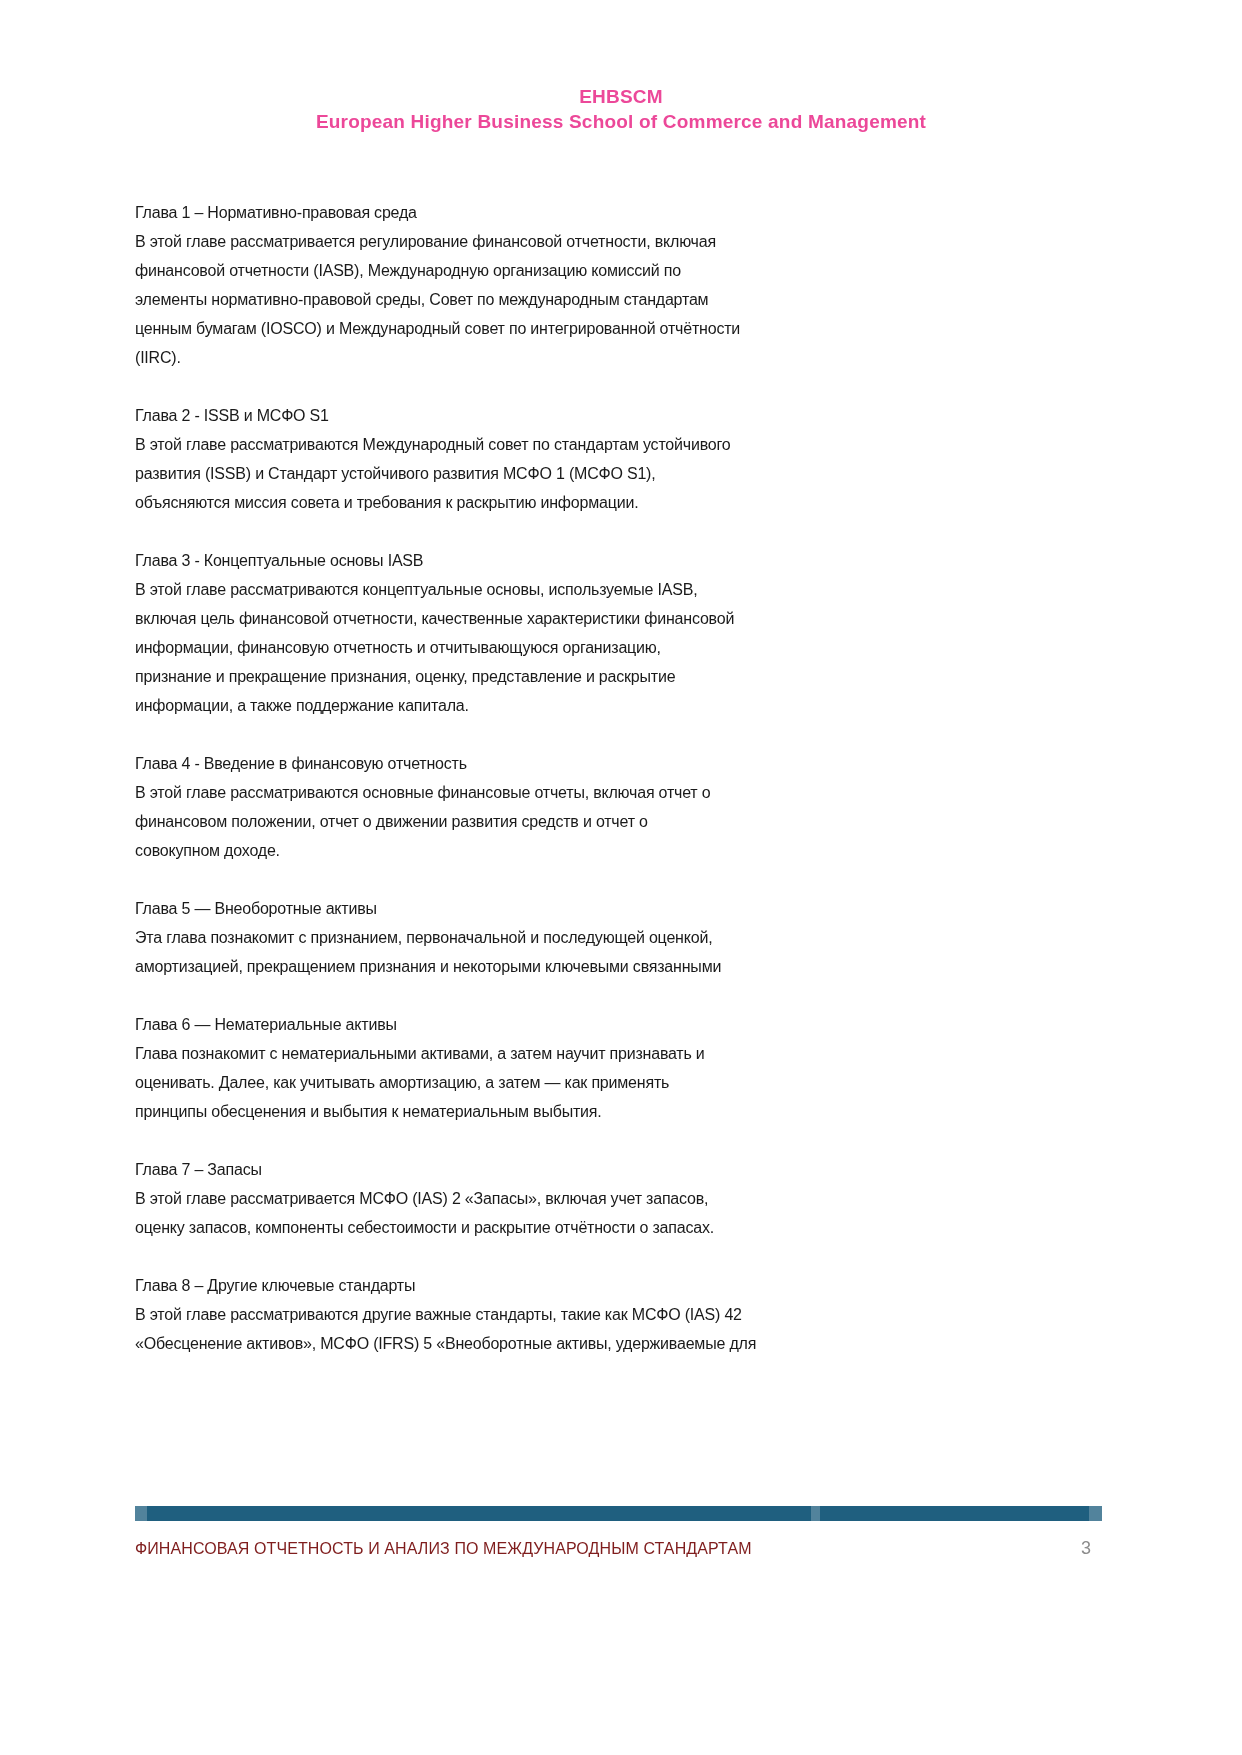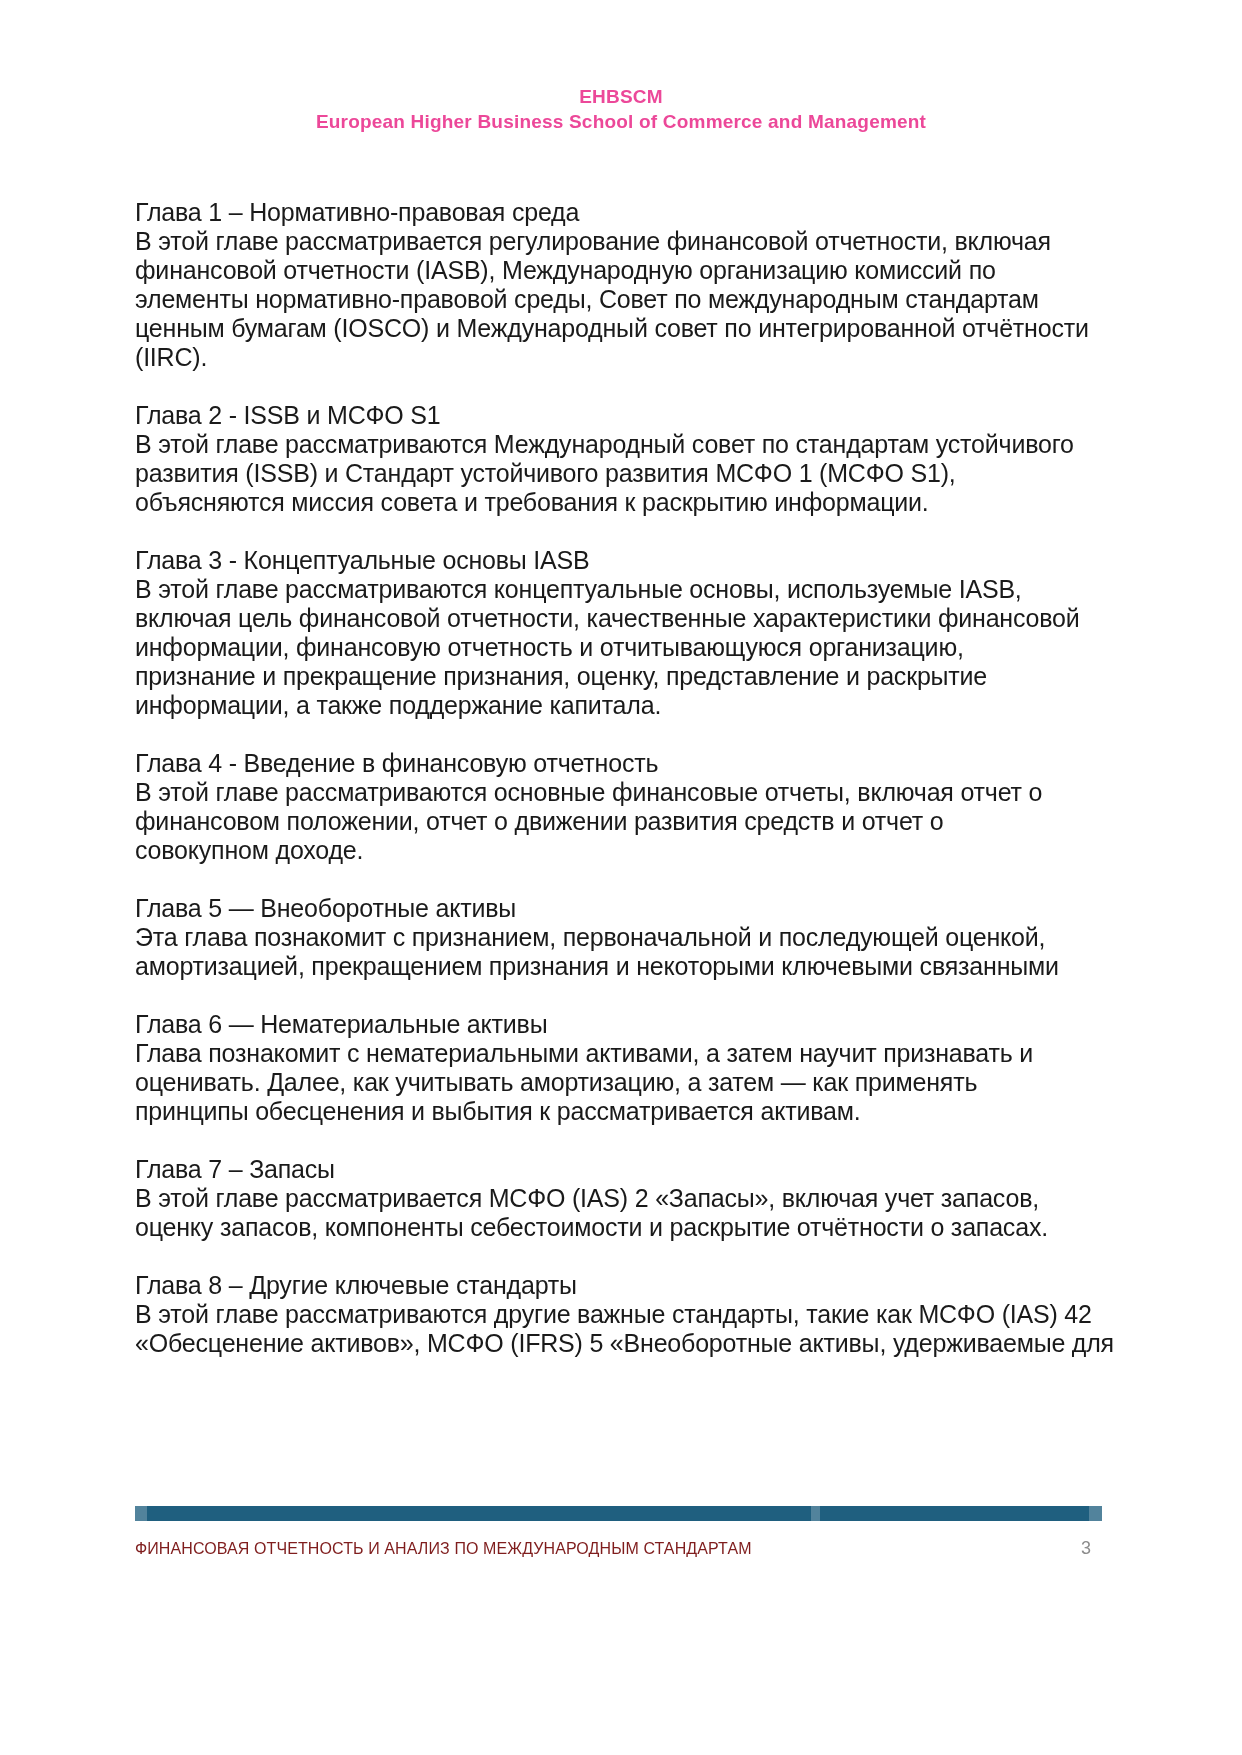--- a/index.html
+++ b/index.html
@@ -23,21 +23,21 @@
     line-height: 25px;
     color: #ec4899;
     letter-spacing: 0.2px;
     margin-top: 8px;
   }
   .doc-body {
     position: absolute;
     left: 135px;
     top: 198px;
     width: 990px;
-    font-size: 25px;
+    font-size: 16px;
   }
   .chapter { margin-bottom: 29px; }
   .line {
     height: 29px;
     line-height: 29px;
     white-space: nowrap;
     letter-spacing: -0.2px;
   }
   .footer-bar {
     position: absolute;
@@ -123,21 +123,21 @@
       <section class="chapter">
         <div class="line heading">Глава 5 — Внеоборотные активы</div>
       <div class="line">Эта глава познакомит с признанием, первоначальной и последующей оценкой,</div>
         <div class="line">амортизацией, прекращением признания и некоторыми ключевыми связанными</div>
       </section>
 
       <section class="chapter">
         <div class="line heading">Глава 6 — Нематериальные активы</div>
       <div class="line">Глава познакомит с нематериальными активами, а затем научит признавать и</div>
         <div class="line">оценивать. Далее, как учитывать амортизацию, а затем — как применять</div>
-        <div class="line">принципы обесценения и выбытия к рассматривается активам.</div>
+        <div class="line">принципы обесценения и выбытия к нематериальным выбытия.</div>
       </section>
 
       <section class="chapter">
         <div class="line heading">Глава 7 – Запасы</div>
       <div class="line">В этой главе рассматривается МСФО (IAS) 2 «Запасы», включая учет запасов,</div>
         <div class="line">оценку запасов, компоненты себестоимости и раскрытие отчётности о запасах.</div>
       </section>
 
       <section class="chapter">
         <div class="line heading">Глава 8 – Другие ключевые стандарты</div>

